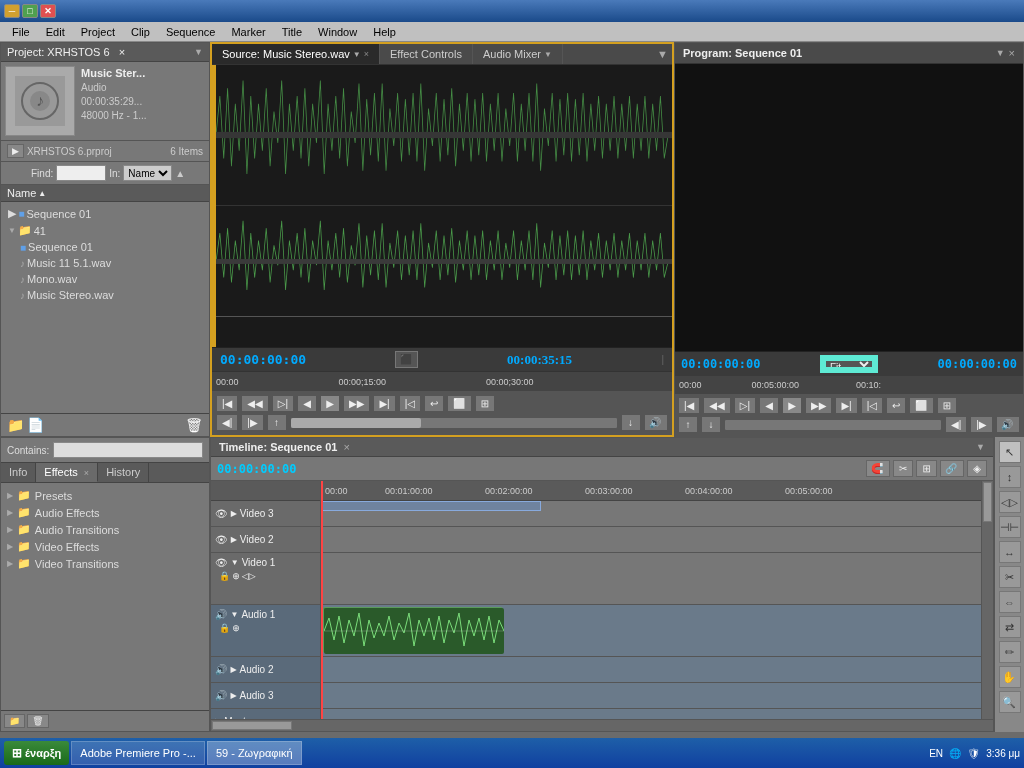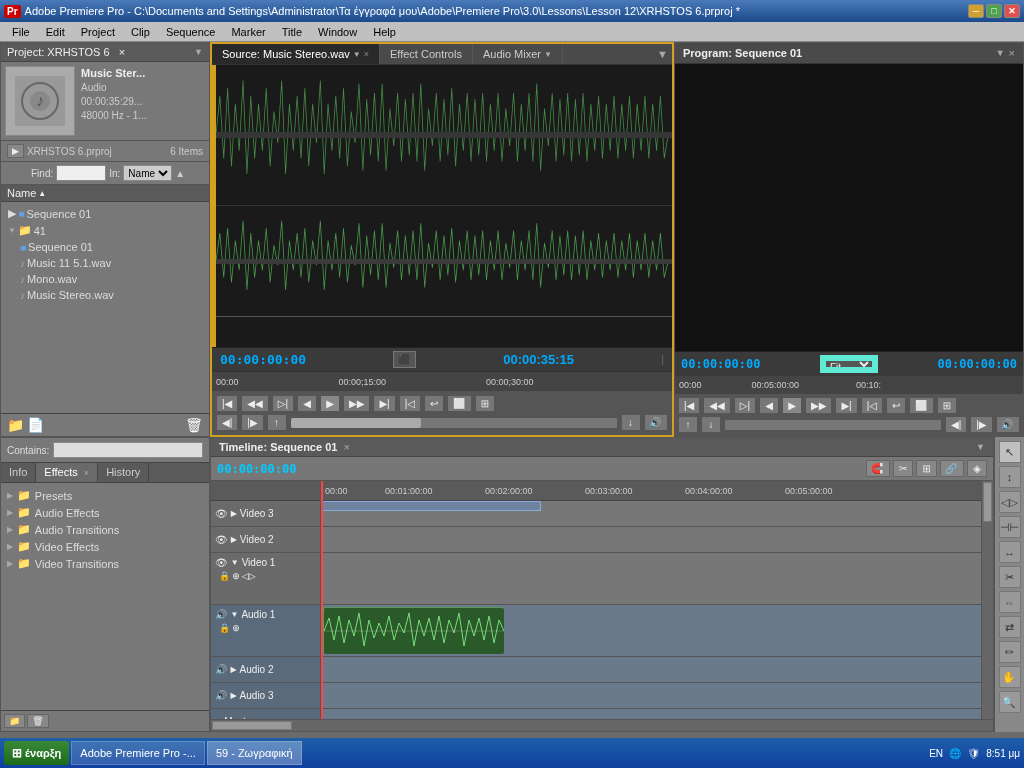--- a/index.html
+++ b/index.html
@@ -132,24 +132,20 @@
 
     
     #name-header { display: flex; align-items: center; gap: 2px; padding: 2px 6px; color: #eee; font-size: 11px; background: #5a5a5a; border-bottom: 1px solid #444; cursor: pointer; }
 
     #bottom-section { display: flex; height: 295px; }
   </style>
 </head>
 <body>
 
 <div id="titlebar">
-  <div id="titlebar-left">
-    <span id="titlebar-logo">Pr</span>
-    <span style="font-size:11px;font-weight:normal;">Adobe Premiere Pro - C:\Documents and Settings\Administrator\Τα έγγραφά μου\Adobe\Premiere Pro\3.0\Lessons\Lesson 12\XRHSTOS 6.prproj *</span>
-  </div>
   <div id="titlebar-controls">
     <div class="title-btn min">─</div>
     <div class="title-btn max">□</div>
     <div class="title-btn close">✕</div>
   </div>
 </div>
 
 <div id="menubar">
   <span class="menu-item">File</span>
   <span class="menu-item">Edit</span>
@@ -292,21 +288,21 @@
           <rect x="0" y="43" width="590" height="4" fill="#3a3a3a"></rect>
         </svg>
       </div>
 
       <div style="position:absolute;bottom:30px;left:4px;right:0;height:1px;background:#555;"></div>
     </div>
 
     <div id="source-time-bar" style="background:#3a3a3a;padding:3px 8px;display:flex;align-items:center;justify-content:space-between;border-top:1px solid #222;">
       <span style="color:#00aaff;font-family:monospace;font-size:13px;font-weight:bold;">00:00:00:00</span>
       <button style="background:#555;border:1px solid #777;color:#eee;font-size:10px;padding:2px 4px;cursor:pointer;">⬛</button>
-      <span style="color:#00aaff;font-family:Liberation Sans, sans-serif;font-size:13px;font-weight:bold;">00:00:35:15</span>
+      <span style="color:#00aaff;font-family:Liberation Serif, serif;font-size:13px;font-weight:bold;">00:00:35:15</span>
       <span style="color:#666;font-size:10px;">|</span>
     </div>
 
     <div id="source-ruler" style="background:#444;height:20px;display:flex;align-items:center;padding:0 4px;border-top:1px solid #333;font-size:9px;color:#ccc;gap:40px;">
       <span>00:00</span>
       <span style="margin-left:60px;">00:00;15:00</span>
       <span style="margin-left:60px;">00:00;30:00</span>
     </div>
 
     <div id="source-controls" style="background:#555;padding:4px;display:flex;flex-direction:column;gap:2px;">
@@ -598,15 +594,15 @@
   <div id="start-btn">
     <span style="font-size:12px;">⊞</span>
     <span>έναρξη</span>
   </div>
   <div class="taskbar-item">Adobe Premiere Pro -...</div>
   <div class="taskbar-item active">59 - Ζωγραφική</div>
   <div id="taskbar-right">
     <span>EN</span>
     <span>🌐</span>
     <span>🛡</span>
-    <span>8:51 μμ</span>
+    <span>3:36 μμ</span>
   </div>
 </div>
 
 </body></html>

